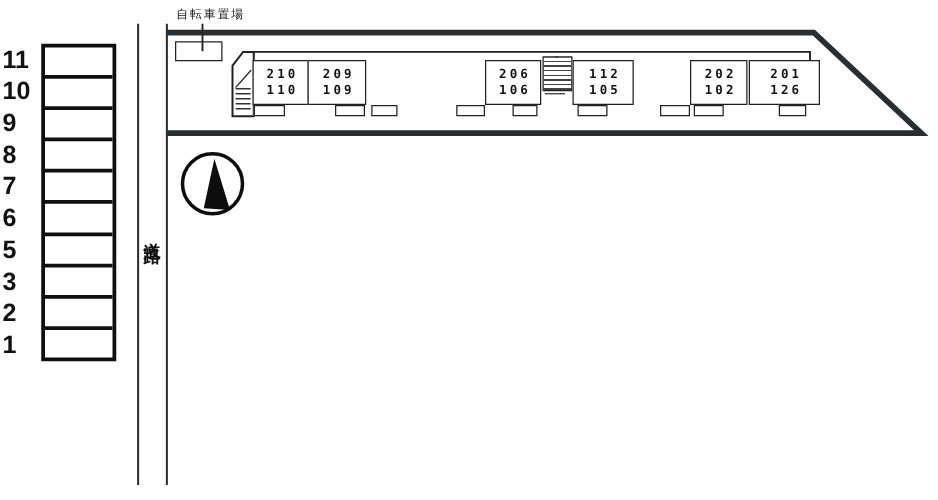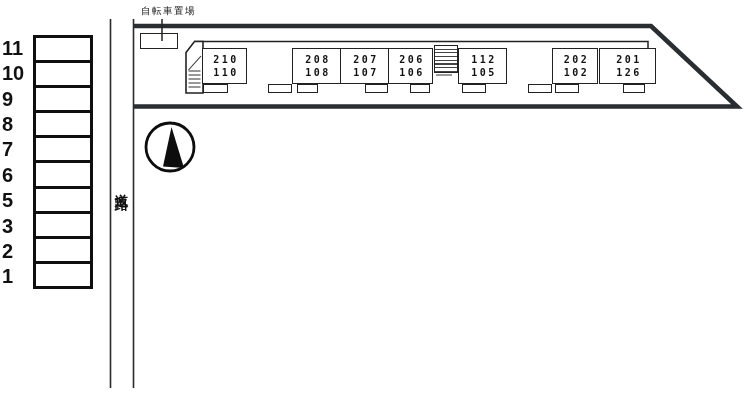--- a/index.html
+++ b/index.html
@@ -118,27 +118,23 @@
 
   <div class="road-label">道路</div>
 
   <div class="bike-label">自転車置場</div>
   <div class="bike-rect"></div>
 
   <div class="unit" style="left:202px;width:45px">
     <span>210</span>
     <span>110</span>
   </div>
-  <div class="unit" style="left:292px;width:49px">
-    <span>208</span>
-    <span>108</span>
-  </div>
-  <div class="unit" style="left:340px;width:49px">
-    <span>207</span>
-    <span>107</span>
+  <div class="unit" style="left:246px;width:47px">
+    <span>209</span>
+    <span>109</span>
   </div>
   <div class="unit" style="left:388px;width:45px">
     <span>206</span>
     <span>106</span>
   </div>
 
   <div class="stairwell"></div>
 
   <div class="unit" style="left:458px;width:49px">
     <span>112</span>

